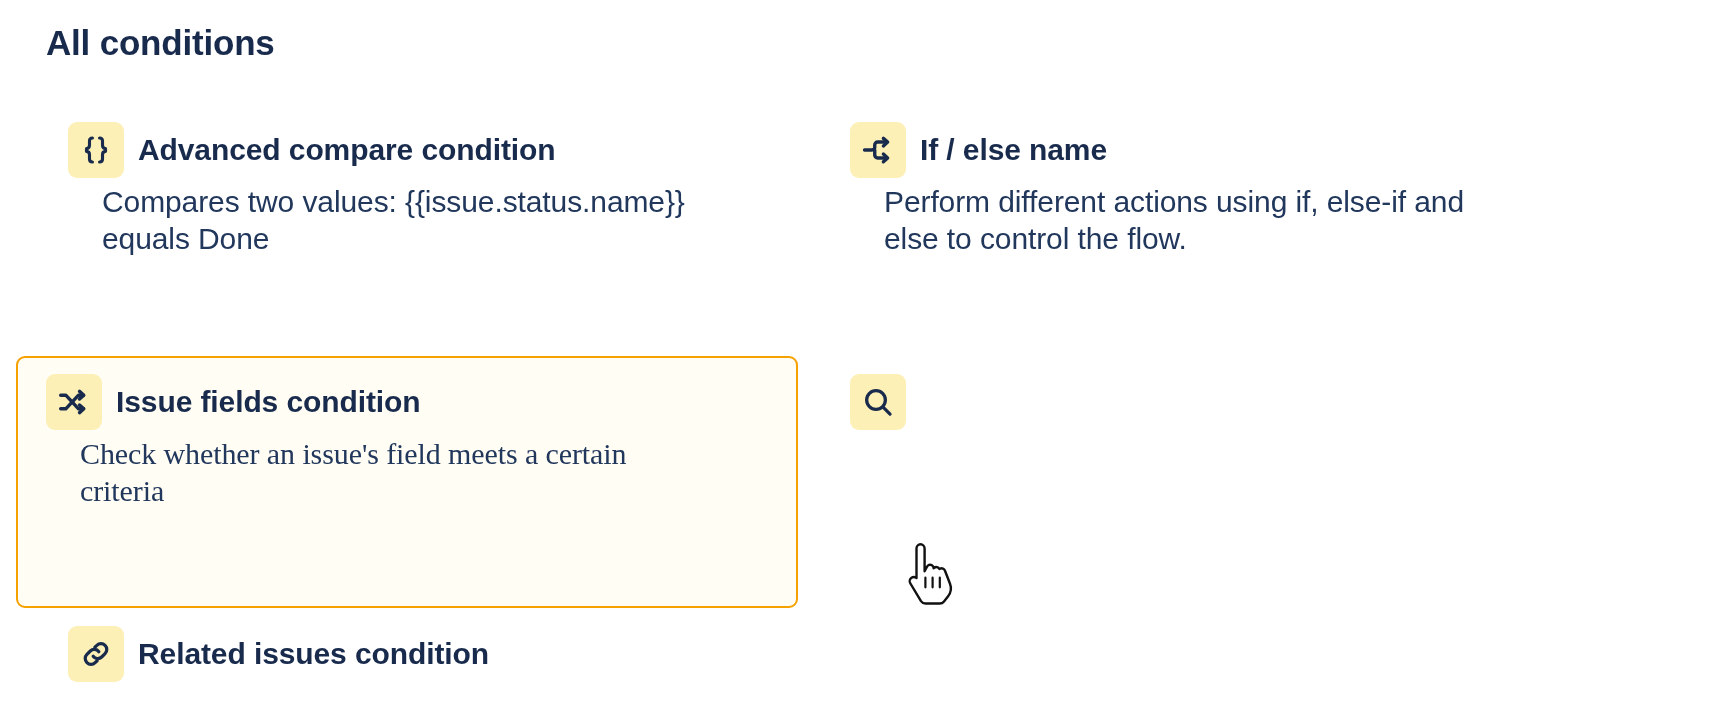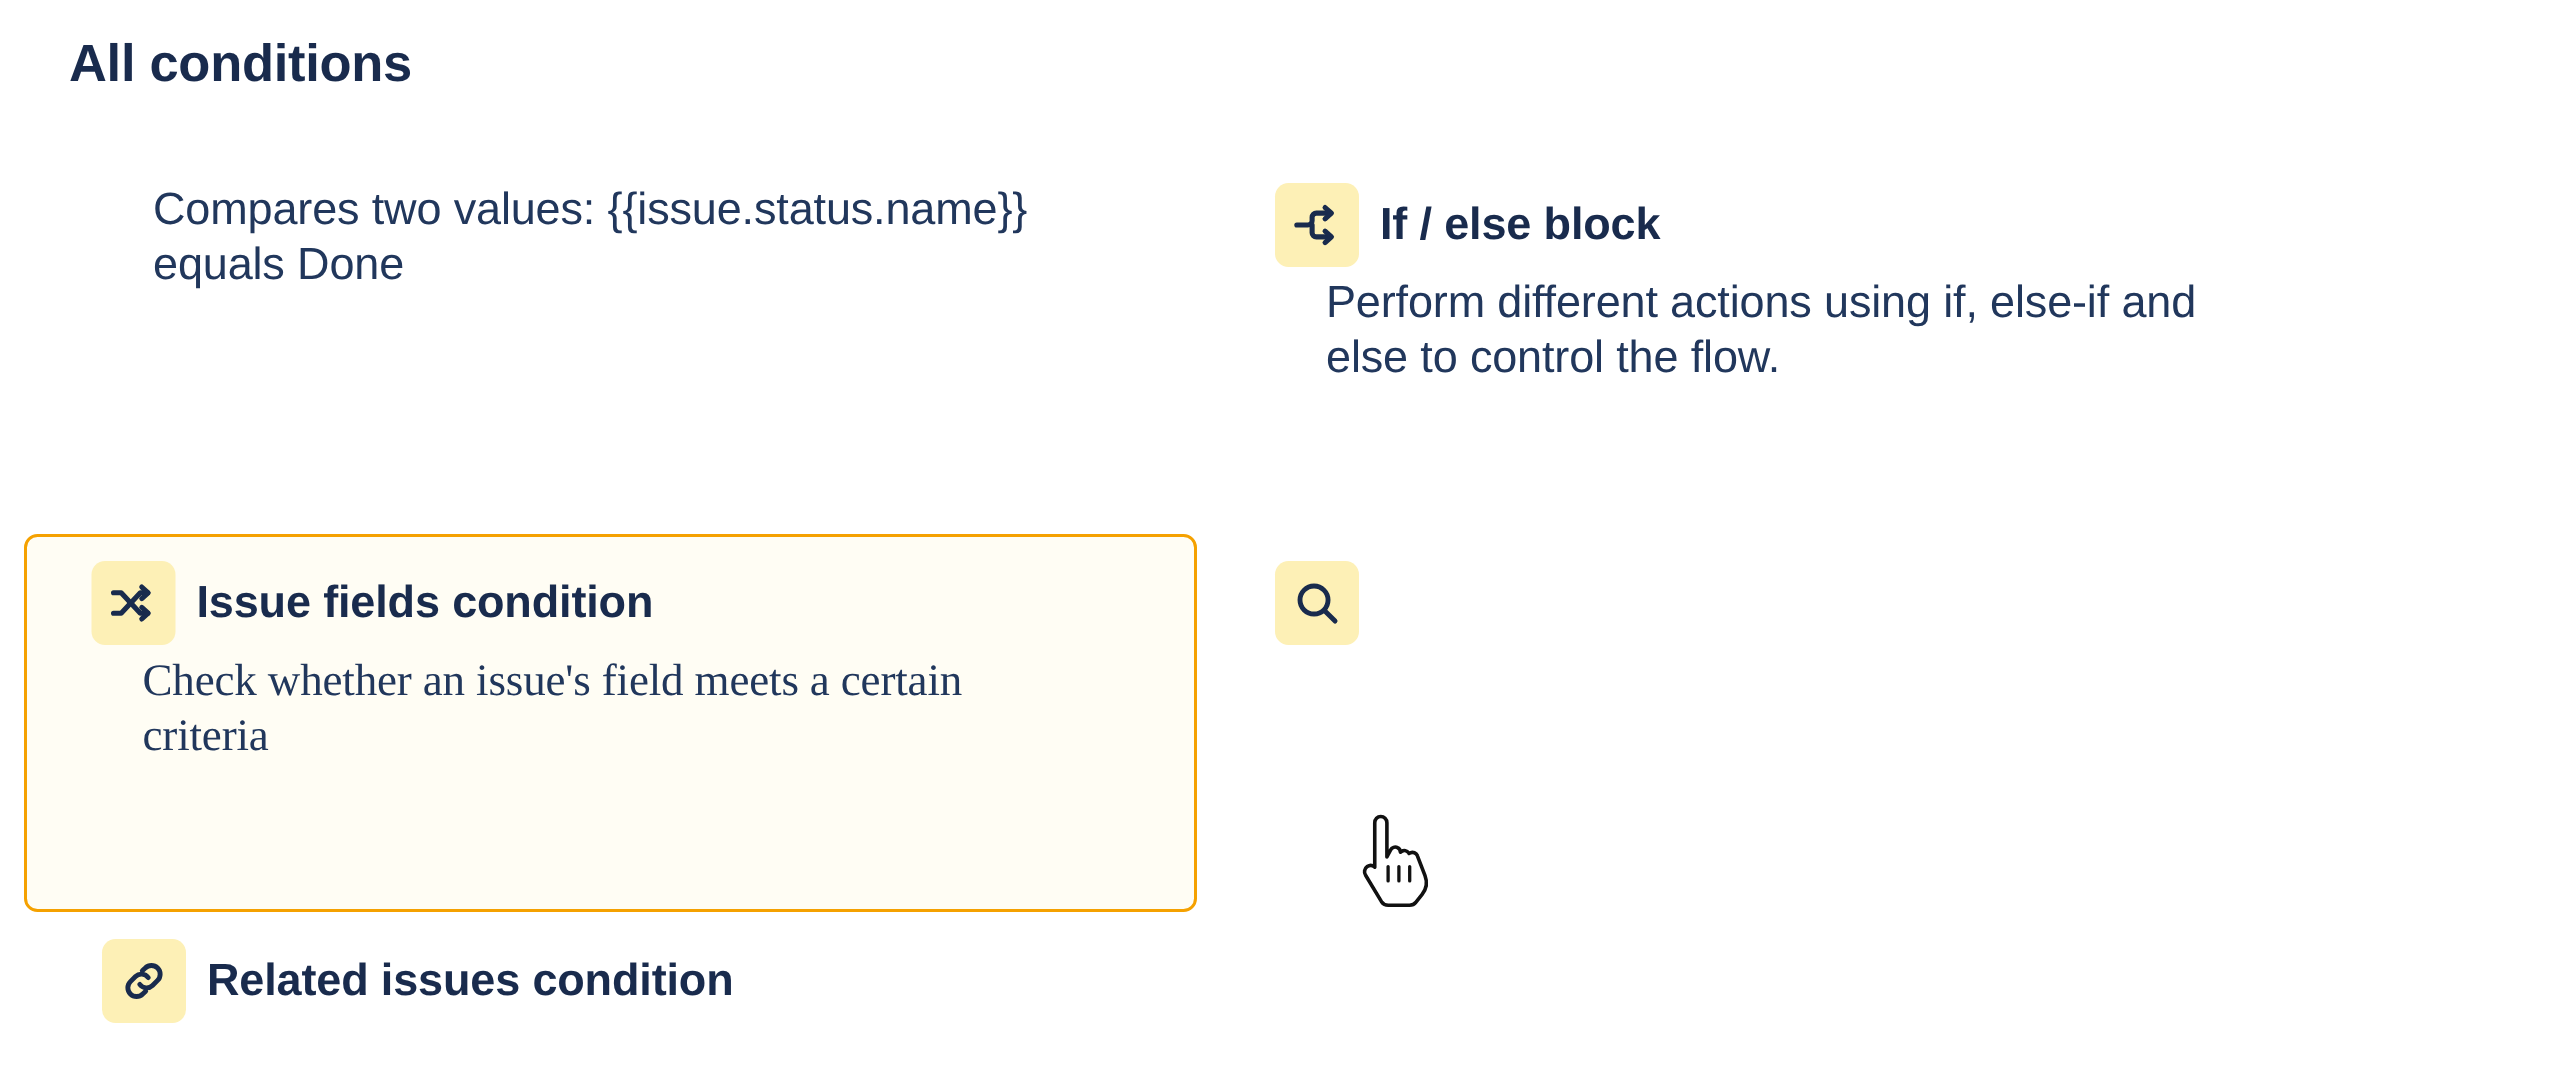--- a/index.html
+++ b/index.html
@@ -53,21 +53,21 @@
     padding: 16px 22px 18px 50px;
     border: 2px solid transparent;
     border-radius: 9px;
     background: transparent;
     min-height: 252px;
   }
 
   .card.selected {
     background: #fffdf4;
     border-color: #f5a100;
-    padding-left: 43px;
+    padding-left: 28px;
   }
 
   .card-head {
     display: flex;
     align-items: center;
     gap: 14px;
     margin-bottom: 6px;
   }
 
   .icon-tile {
@@ -116,34 +116,43 @@
 </head>
 <body>
 
 <div class="page">
 
   <div class="page-title">All conditions</div>
 
   <div class="grid">
 
     <div class="card">
+      <div class="card-head">
+        <div class="icon-tile">
+          <svg width="34" height="34" viewBox="0 0 24 24" fill="none" stroke="#192b4d" stroke-width="2.2" stroke-linecap="round" stroke-linejoin="round">
+            <path d="M9.5 3.5C7.8 3.5 7.4 4.4 7.4 5.6v3.1c0 1.3-.7 2.2-2.1 2.3v2c1.4.1 2.1 1 2.1 2.3v3.1c0 1.2.4 2.1 2.1 2.1"></path>
+            <path d="M14.5 3.5c1.7 0 2.1.9 2.1 2.1v3.1c0 1.3.7 2.2 2.1 2.3v2c-1.4.1-2.1 1-2.1 2.3v3.1c0 1.2-.4 2.1-2.1 2.1"></path>
+          </svg>
+        </div>
+        <div class="card-title">Advanced compare condition</div>
+      </div>
       <div class="card-desc">Compares two values: {{issue.status.name}} equals Done</div>
     </div>
 
     <div class="card">
       <div class="card-head">
         <div class="icon-tile">
           <svg width="34" height="34" viewBox="0 0 24 24" fill="none" stroke="#192b4d" stroke-width="2.4" stroke-linecap="round" stroke-linejoin="round">
             <path d="M2.5 12h5.2a2 2 0 0 0 2-2V8.4a2 2 0 0 1 2-2h6.2"></path>
             <path d="M9.7 12v3.6a2 2 0 0 0 2 2h6.2"></path>
             <path d="M15.8 3.8 18.8 6.4 15.8 9.1"></path>
             <path d="M15.8 14.9 18.8 17.6 15.8 20.3"></path>
           </svg>
         </div>
-        <div class="card-title">If / else block</div>
+        <div class="card-title">If / else name</div>
       </div>
       <div class="card-desc">Perform different actions using if, else-if and else to control the flow.</div>
     </div>
 
 
     <div class="card selected">
       <div class="card-head">
         <div class="icon-tile">
           <svg width="34" height="34" viewBox="0 0 24 24" fill="none" stroke="#192b4d" stroke-width="2.4" stroke-linecap="round" stroke-linejoin="round">
             <path d="M2.6 7.2h3.6l9 9.6h3.5"></path>

